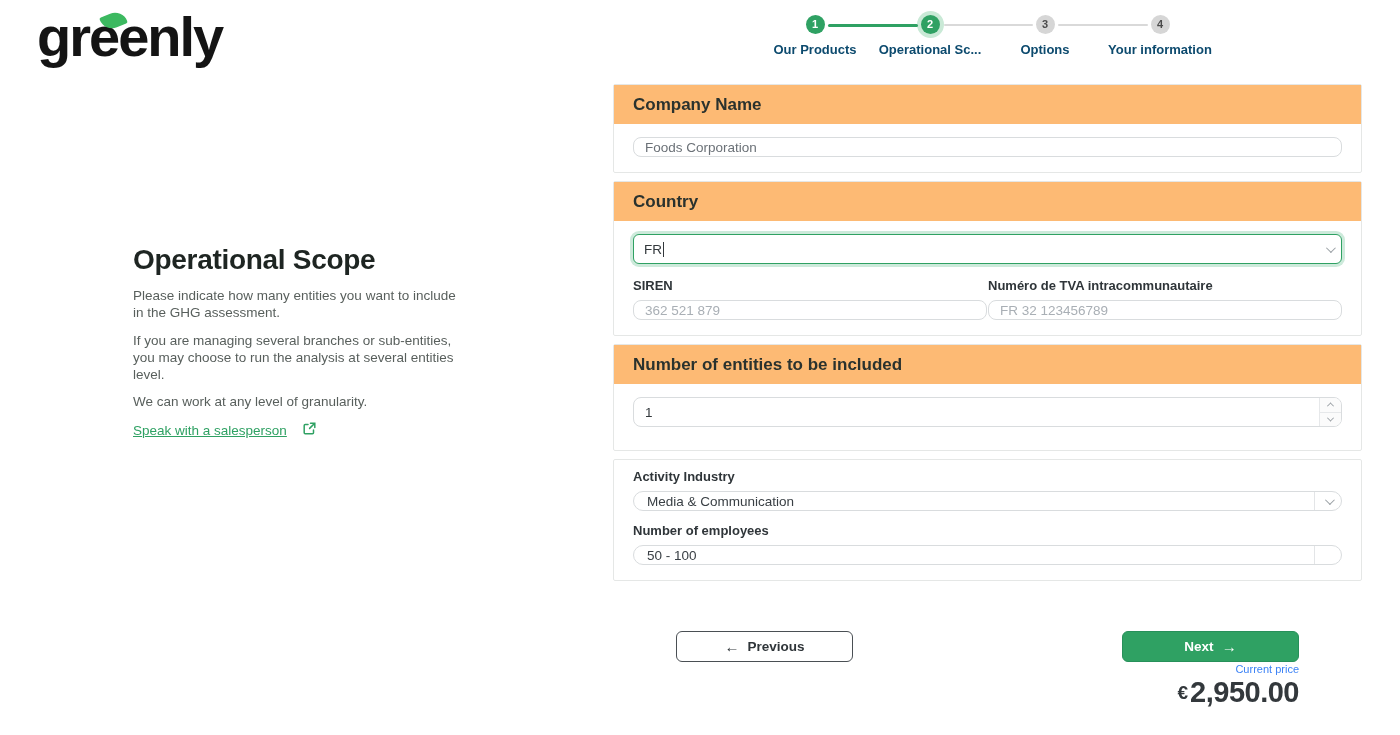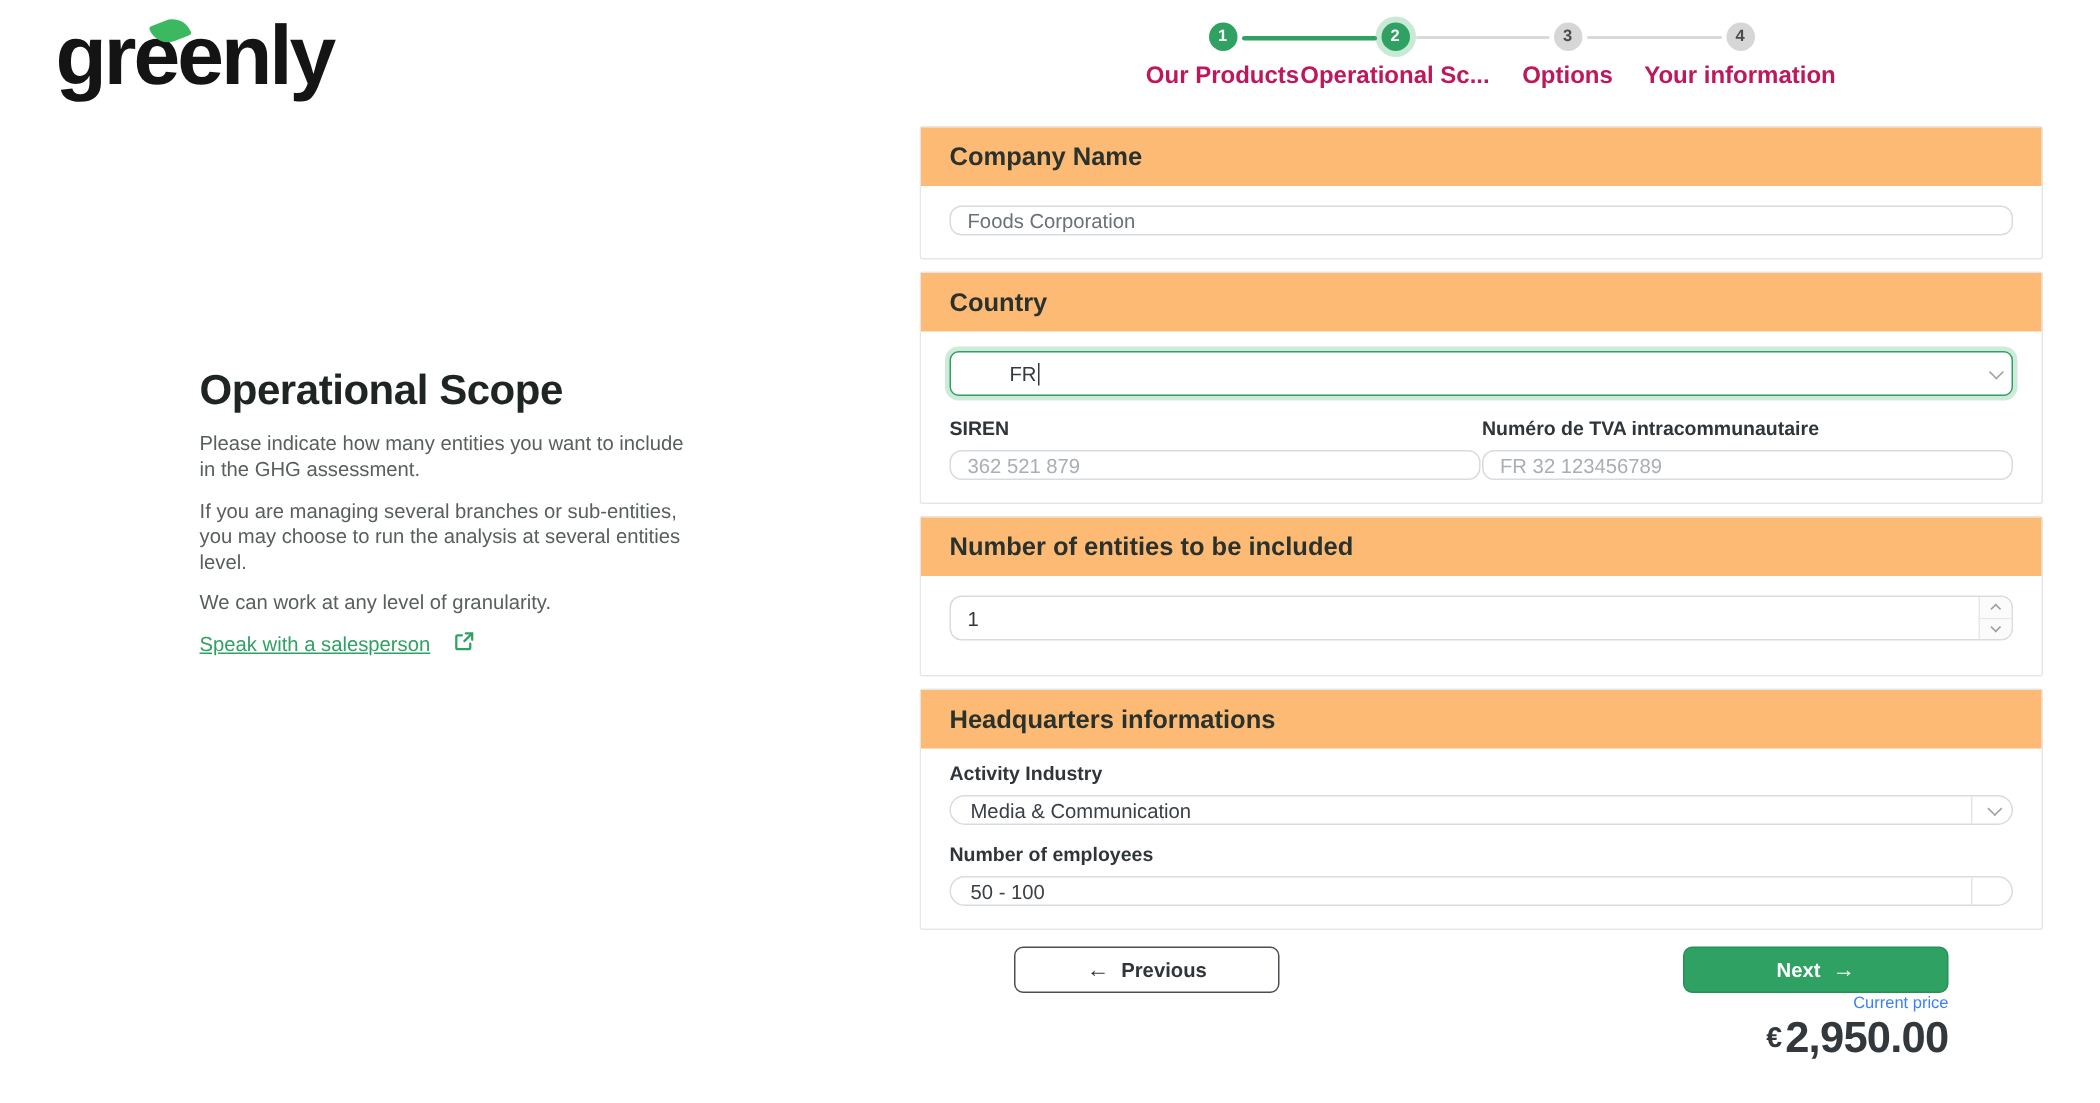--- a/index.html
+++ b/index.html
@@ -9,21 +9,21 @@
   
   .logo { position:absolute; left:17px; top:4px; font-size:56px; font-weight:800; letter-spacing:-2px; color:#141414;margin-left:20px; }
   .leaf { position:absolute; left:64px; top:9px; width:25px; height:15px; background:#3cb960; border-radius:2px 14px 2px 14px; transform:rotate(-22deg); }
 
   
   .step { position:absolute; top:15px; width:140px; text-align:center; }
   .step-circle { width:19px; height:19px; border-radius:50%; margin:0 auto; font-size:11px; font-weight:bold; line-height:19px; text-align:center; }
   .step.done .step-circle, .step.active .step-circle { background:#2fa163; color:#fff; }
   .step.active .step-circle { box-shadow:0 0 0 4px #c9e9d6; }
   .step.todo .step-circle { background:#d6d6d6; color:#4b4b4b; }
-  .step-label { margin-top:8px; font-size:16px; font-weight:bold; color:#be185d; white-space:nowrap; }
+  .step-label { margin-top:8px; font-size:13px; font-weight:bold; color:#0c4a6e; white-space:nowrap; }
   .step-line { position:absolute; top:24px; height:2.5px; border-radius:2px; }
   .step-line.green { background:#2fa163; }
   .step-line.gray { background:#d9d9d9; height:2px; }
 
   
   .intro { position:absolute; left:133px; top:244px; width:335px; }
   .intro h1 { font-size:28px; font-weight:bold; color:#1e2522; margin-bottom:11px; letter-spacing:-.3px; }
   .intro p { font-size:13.5px; line-height:1.28; color:#585f5c; margin-bottom:10px; }
   .intro a { font-size:13.5px; color:#2fa163; text-decoration:underline; display:inline-flex; align-items:center; gap:16px; }
   .ext-icon { display:inline-block; }
@@ -36,21 +36,21 @@
 
   .text-input { width:100%; height:20px; border:1px solid #d9dcde; border-radius:8px; padding:0 11px; font-size:13.5px; font-family:"Liberation Sans", sans-serif; color:#6b7177; background:#fff; outline:none; }
   .text-input::placeholder { color:#a9afb5; }
 
   .field-label { font-size:13px; font-weight:bold; color:#2f3539; margin-bottom:7px; }
   .two-col { display:flex; gap:1px; margin-top:14px; }
   .two-col > div { flex:1; }
 
   
   .combo { position:relative; display:flex; align-items:center; height:30px; border:1.5px solid #2fa163; border-radius:6px; box-shadow:0 0 0 3px #cdeadb; background:#fff; }
-  .combo-text { flex:1; padding:0 10px; font-size:13.5px; color:#33383c; display:flex; align-items:center;margin-left:29px; }
+  .combo-text { flex:1; padding:0 10px; font-size:13.5px; color:#33383c; display:flex; align-items:center; }
   .caret-bar { display:inline-block; width:1px; height:15px; background:#33383c; margin-left:1px; }
   .combo-arrow { width:24px; height:100%; display:flex; align-items:center; justify-content:center; }
 
   .chev { width:7px; height:7px; border-right:1.5px solid #9aa0a5; border-bottom:1.5px solid #9aa0a5; transform:rotate(45deg) translateY(-2px); }
 
   
   .pill-select { display:flex; align-items:center; height:20px; border:1px solid #d9dcde; border-radius:15px; background:#fff; }
   .pill-text { flex:1; padding:0 13px; font-size:13.5px; color:#3a4045; }
   .pill-arrow { width:27px; height:100%; border-left:1px solid #e3e5e7; display:flex; align-items:center; justify-content:center; }
 
@@ -168,21 +168,20 @@
               </div>
             <div class="spin down">
                 <span class="chev-s"></span>
               </div>
           </div>
         </div>
       </div>
     </div>
 
     <div class="section">
-      <div class="section-header">Headquarters informations</div>
       <div class="section-body" style="padding-top:9px;">
         <div class="field-label">Activity Industry</div>
         <div class="pill-select">
           <div class="pill-text">Media &amp; Communication</div>
           <div class="pill-arrow">
               <span class="chev"></span>
             </div>
         </div>
         <div class="field-label" style="margin-top:12px;">Number of employees</div>
         <div class="pill-select">

